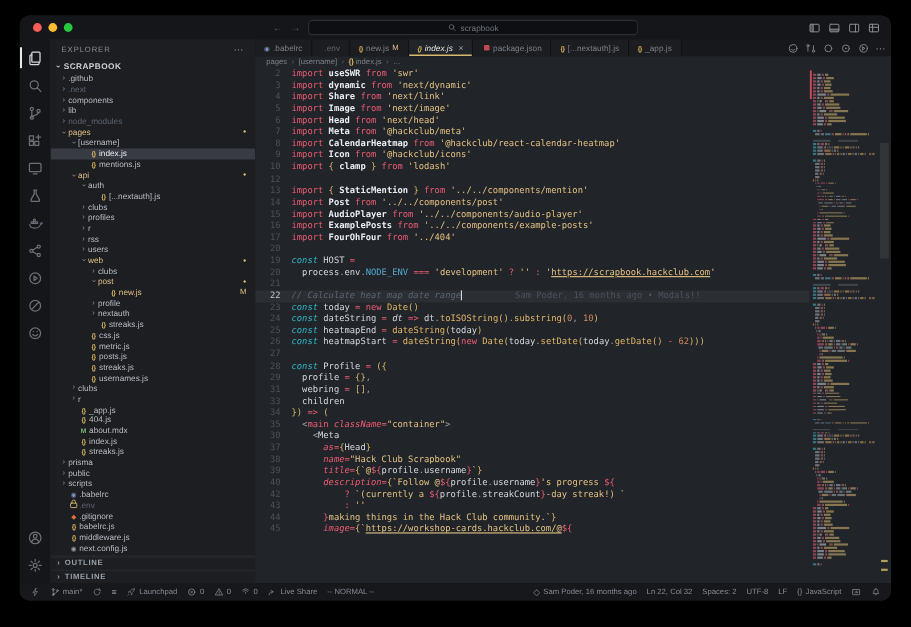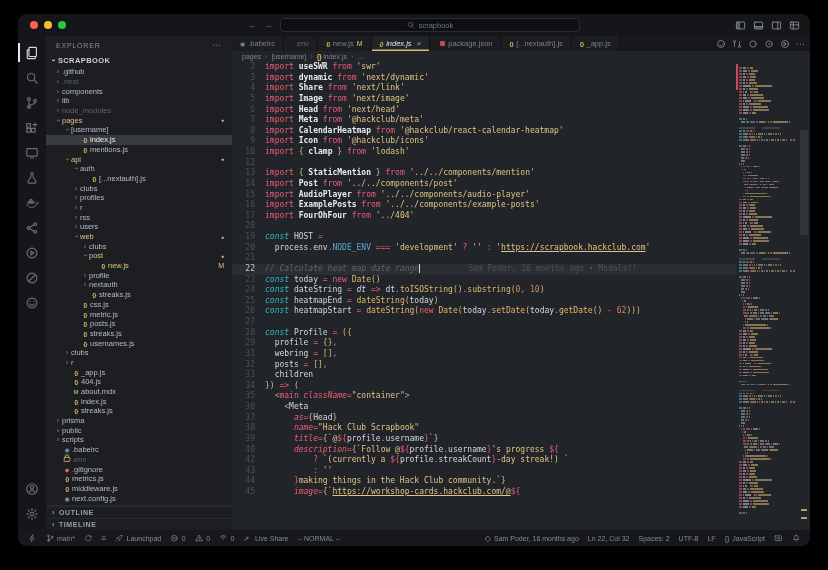--- a/index.html
+++ b/index.html
@@ -437,21 +437,21 @@
             <span>.env</span>
           </div>
           <div class="trow" style="padding-left: 8px;">
             <span class="chev"></span>
             <span style="width: 10px; text-align: center;"><span class="fi" style="color:#dd7038;font-size:6px">◆</span></span>
             <span>.gitignore</span>
           </div>
           <div class="trow" style="padding-left: 8px;">
             <span class="chev"></span>
             <span style="width: 10px; text-align: center;"><span class="fi fi-js">{}</span></span>
-            <span>metrics.js</span>
+            <span>babelrc.js</span>
           </div>
           <div class="trow" style="padding-left: 8px;">
             <span class="chev"></span>
             <span style="width: 10px; text-align: center;"><span class="fi fi-js">{}</span></span>
             <span>middleware.js</span>
           </div>
           <div class="trow" style="padding-left: 8px;">
             <span class="chev"></span>
             <span style="width: 10px; text-align: center;"><span class="fi" style="color:#9aa0a8;font-size:6px">◉</span></span>
             <span>next.config.js</span>
@@ -577,21 +577,20 @@
             <div class="code-line"><span class="gutter">21</span><span class="ltxt"></span></div>
             <div class="code-line cur"><span class="gutter">22</span><span class="ltxt"><span class="c">// Calculate heat map date range</span><span class="cursor"></span><span class="bl">          Sam Poder, 16 months ago • Modals!!</span></span></div>
             <div class="code-line"><span class="gutter">23</span><span class="ltxt"><span class="t">const </span><span class="w">today </span><span class="k">= new </span><span class="f">Date</span><span class="p">()</span></span></div>
             <div class="code-line"><span class="gutter">24</span><span class="ltxt"><span class="t">const </span><span class="w">dateString </span><span class="k">= </span><span class="pi">dt </span><span class="k">=&gt; </span><span class="w">dt</span><span class="g">.</span><span class="f">toISOString</span><span class="p">()</span><span class="g">.</span><span class="f">substring</span><span class="p">(</span><span class="n">0</span><span class="g">, </span><span class="n">10</span><span class="p">)</span></span></div>
             <div class="code-line"><span class="gutter">25</span><span class="ltxt"><span class="t">const </span><span class="w">heatmapEnd </span><span class="k">= </span><span class="f">dateString</span><span class="p">(</span><span class="w">today</span><span class="p">)</span></span></div>
             <div class="code-line"><span class="gutter">26</span><span class="ltxt"><span class="t">const </span><span class="w">heatmapStart </span><span class="k">= </span><span class="f">dateString</span><span class="p">(</span><span class="k">new </span><span class="f">Date</span><span class="p">(</span><span class="w">today</span><span class="g">.</span><span class="f">setDate</span><span class="p">(</span><span class="w">today</span><span class="g">.</span><span class="f">getDate</span><span class="p">()</span><span class="k"> - </span><span class="n">62</span><span class="p">)))</span></span></div>
             <div class="code-line"><span class="gutter">27</span><span class="ltxt"></span></div>
             <div class="code-line"><span class="gutter">28</span><span class="ltxt"><span class="t">const </span><span class="w">Profile </span><span class="k">= </span><span class="p">({</span></span></div>
             <div class="code-line"><span class="gutter">29</span><span class="ltxt"><span class="w">  profile </span><span class="k">= </span><span class="p">{}</span><span class="g">,</span></span></div>
             <div class="code-line"><span class="gutter">31</span><span class="ltxt"><span class="w">  webring </span><span class="k">= </span><span class="p">[]</span><span class="g">,</span></span></div>
-            <div class="code-line"><span class="gutter">32</span><span class="ltxt"><span class="w">  posts </span><span class="k">= </span><span class="p">[]</span><span class="g">,</span></span></div>
             <div class="code-line"><span class="gutter">33</span><span class="ltxt"><span class="w">  children</span></span></div>
             <div class="code-line"><span class="gutter">34</span><span class="ltxt"><span class="p">}) </span><span class="k">=&gt; </span><span class="p">(</span></span></div>
             <div class="code-line"><span class="gutter">35</span><span class="ltxt"><span class="g">  &lt;</span><span class="k">main </span><span class="a">className</span><span class="k">=</span><span class="s">"container"</span><span class="g">&gt;</span></span></div>
             <div class="code-line"><span class="gutter">30</span><span class="ltxt"><span class="g">    &lt;</span><span class="w">Meta</span></span></div>
             <div class="code-line"><span class="gutter">37</span><span class="ltxt"><span class="a">      as</span><span class="k">=</span><span class="p">{</span><span class="w">Head</span><span class="p">}</span></span></div>
             <div class="code-line"><span class="gutter">38</span><span class="ltxt"><span class="a">      name</span><span class="k">=</span><span class="s">"Hack Club Scrapbook"</span></span></div>
             <div class="code-line"><span class="gutter">39</span><span class="ltxt"><span class="a">      title</span><span class="k">=</span><span class="p">{</span><span class="s">`@</span><span class="k">${</span><span class="w">profile</span><span class="g">.</span><span class="w">username</span><span class="k">}</span><span class="s">`</span><span class="p">}</span></span></div>
             <div class="code-line"><span class="gutter">40</span><span class="ltxt"><span class="a">      description</span><span class="k">=</span><span class="p">{</span><span class="s">`Follow @</span><span class="k">${</span><span class="w">profile</span><span class="g">.</span><span class="w">username</span><span class="k">}</span><span class="s">'s progress </span><span class="k">${</span></span></div>
             <div class="code-line"><span class="gutter">42</span><span class="ltxt"><span class="k">          ? </span><span class="s">`(currently a </span><span class="k">${</span><span class="w">profile</span><span class="g">.</span><span class="w">streakCount</span><span class="k">}</span><span class="s">-day streak!) `</span></span></div>
             <div class="code-line"><span class="gutter">43</span><span class="ltxt"><span class="k">          : </span><span class="s">''</span></span></div>

